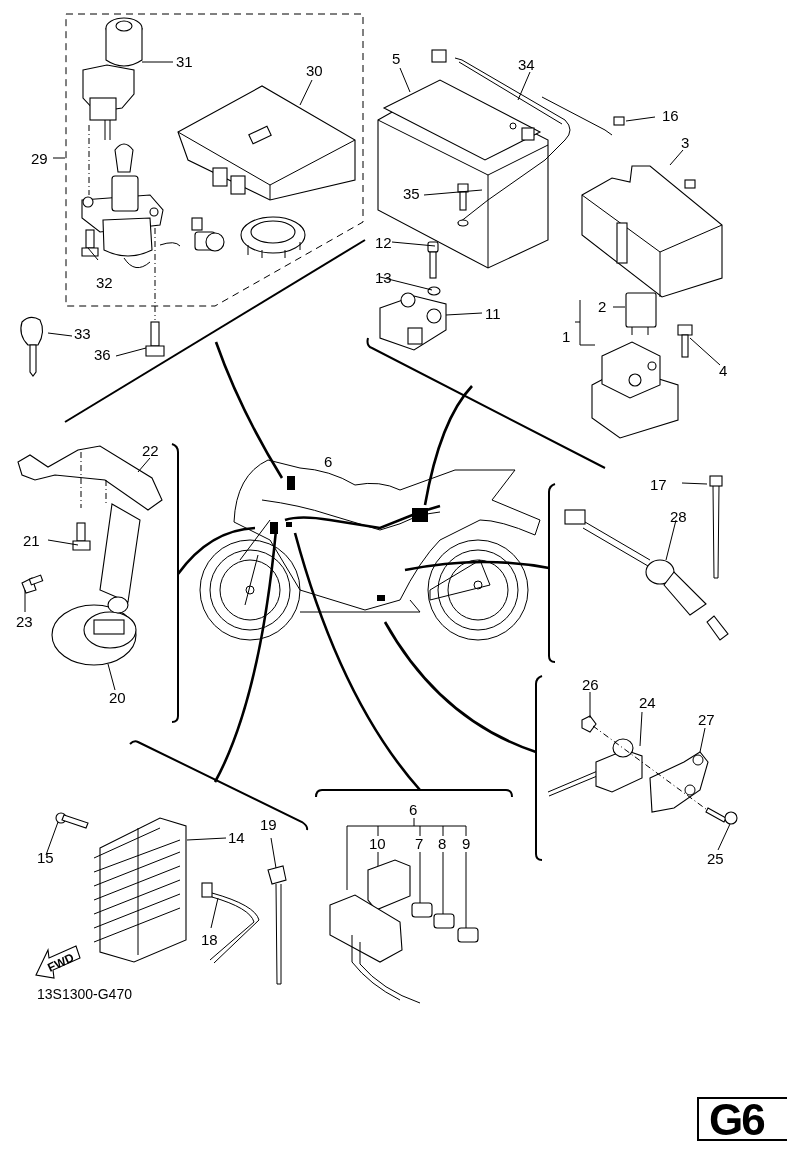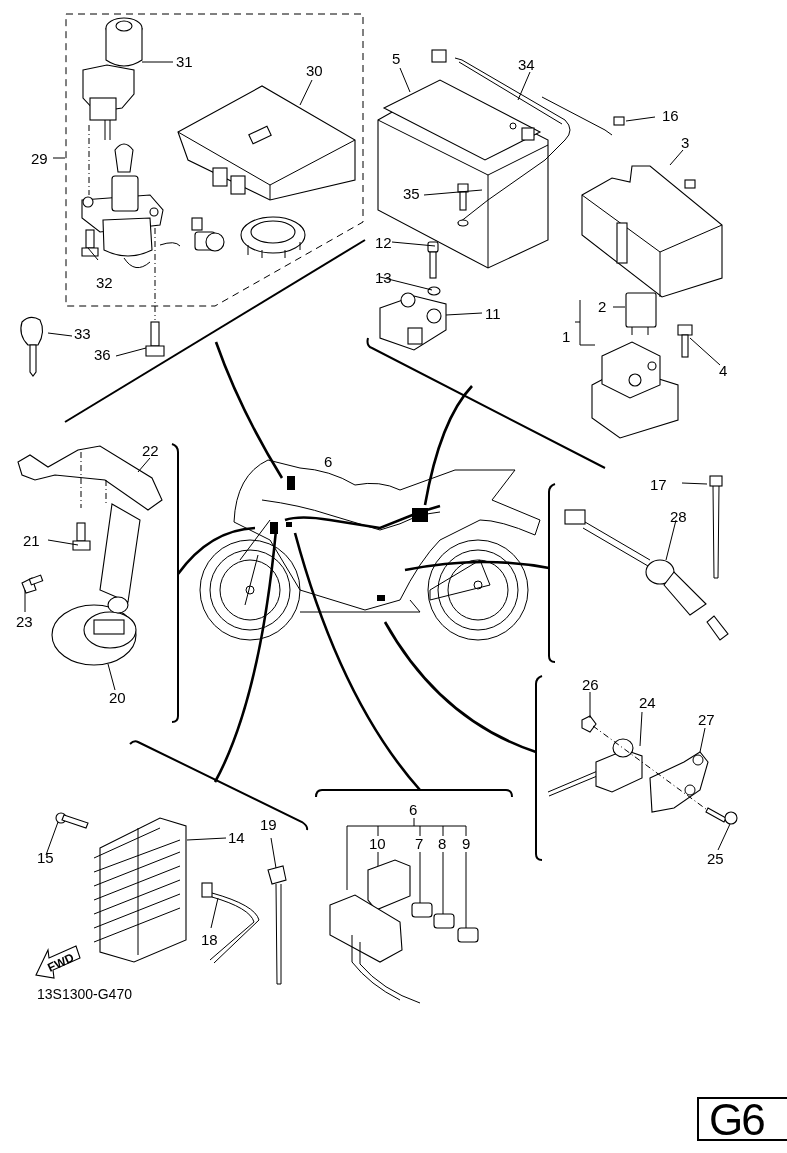--- a/index.html
+++ b/index.html
@@ -4,21 +4,21 @@
 <style>
   html, body { margin:0; padding:0; background:#ffffff; }
   body { width:787px; height:1153px; position:relative; overflow:hidden;
          font-family:"Liberation Sans", sans-serif; color:#000; }
   #diagram { position:absolute; left:0; top:0; width:787px; height:1153px; }
   .lbl { font-family:"Liberation Sans", sans-serif; font-size:15px; fill:#000; }
   .code { font-family:"Liberation Sans", sans-serif; font-size:14px; fill:#000; }
   .pageid { position:absolute; left:697px; top:1097px; width:100px; height:44px;
             border:2px solid #000; box-sizing:border-box; background:#fff; }
   .pageid span { position:absolute; left:10px; top:-4px; font-family:"Liberation Sans", sans-serif;
-                 font-weight:normal; font-size:44px; letter-spacing:-2px; }
+                 font-weight:bold; font-size:44px; letter-spacing:-2px; }
   .p { fill:#fff; stroke:#000; stroke-width:1.1; }
   .thin { fill:none; stroke:#000; stroke-width:1; }
   .thick { fill:none; stroke:#000; stroke-width:2.6; }
   .bk { fill:none; stroke:#000; stroke-width:2; }
   .dash { fill:none; stroke:#000; stroke-width:1; stroke-dasharray:7 5; }
   .dd { fill:none; stroke:#000; stroke-width:1; stroke-dasharray:6 3 1 3; }
 </style>
 </head>
 <body>
 

